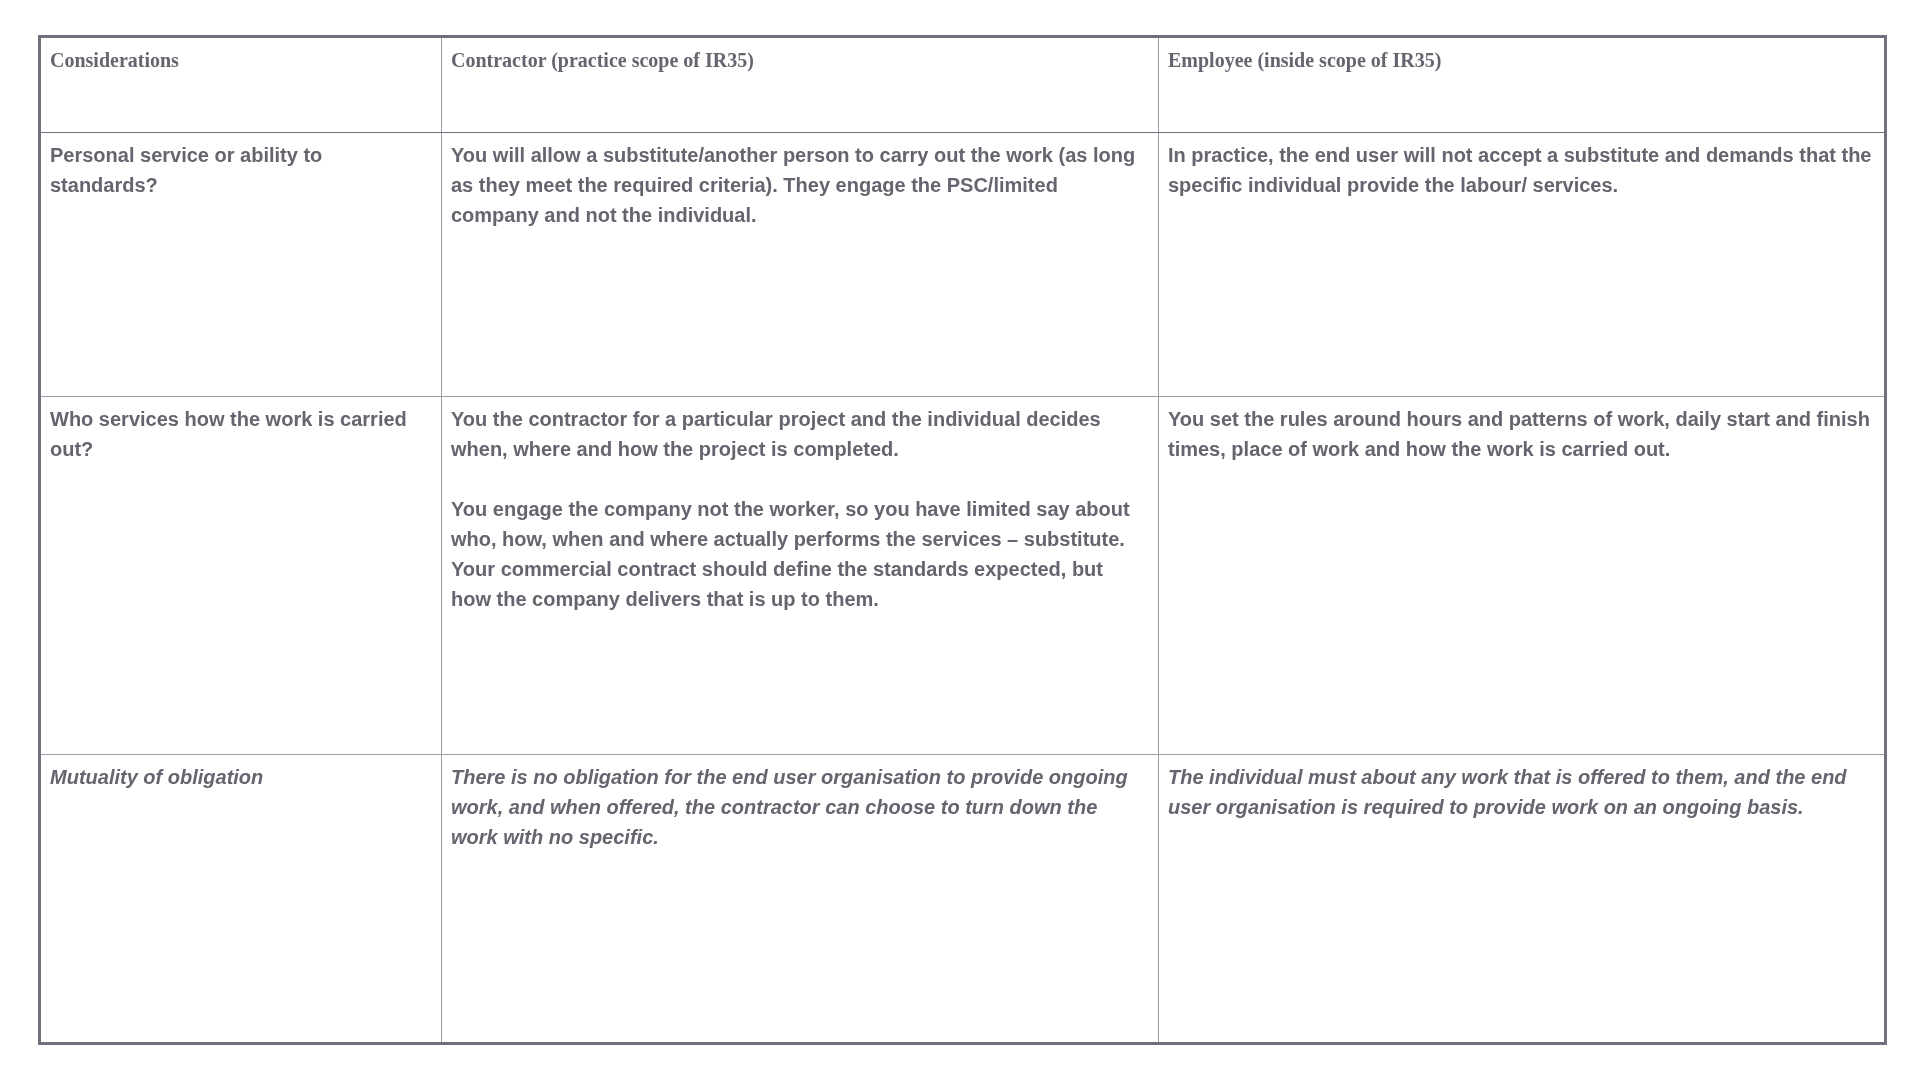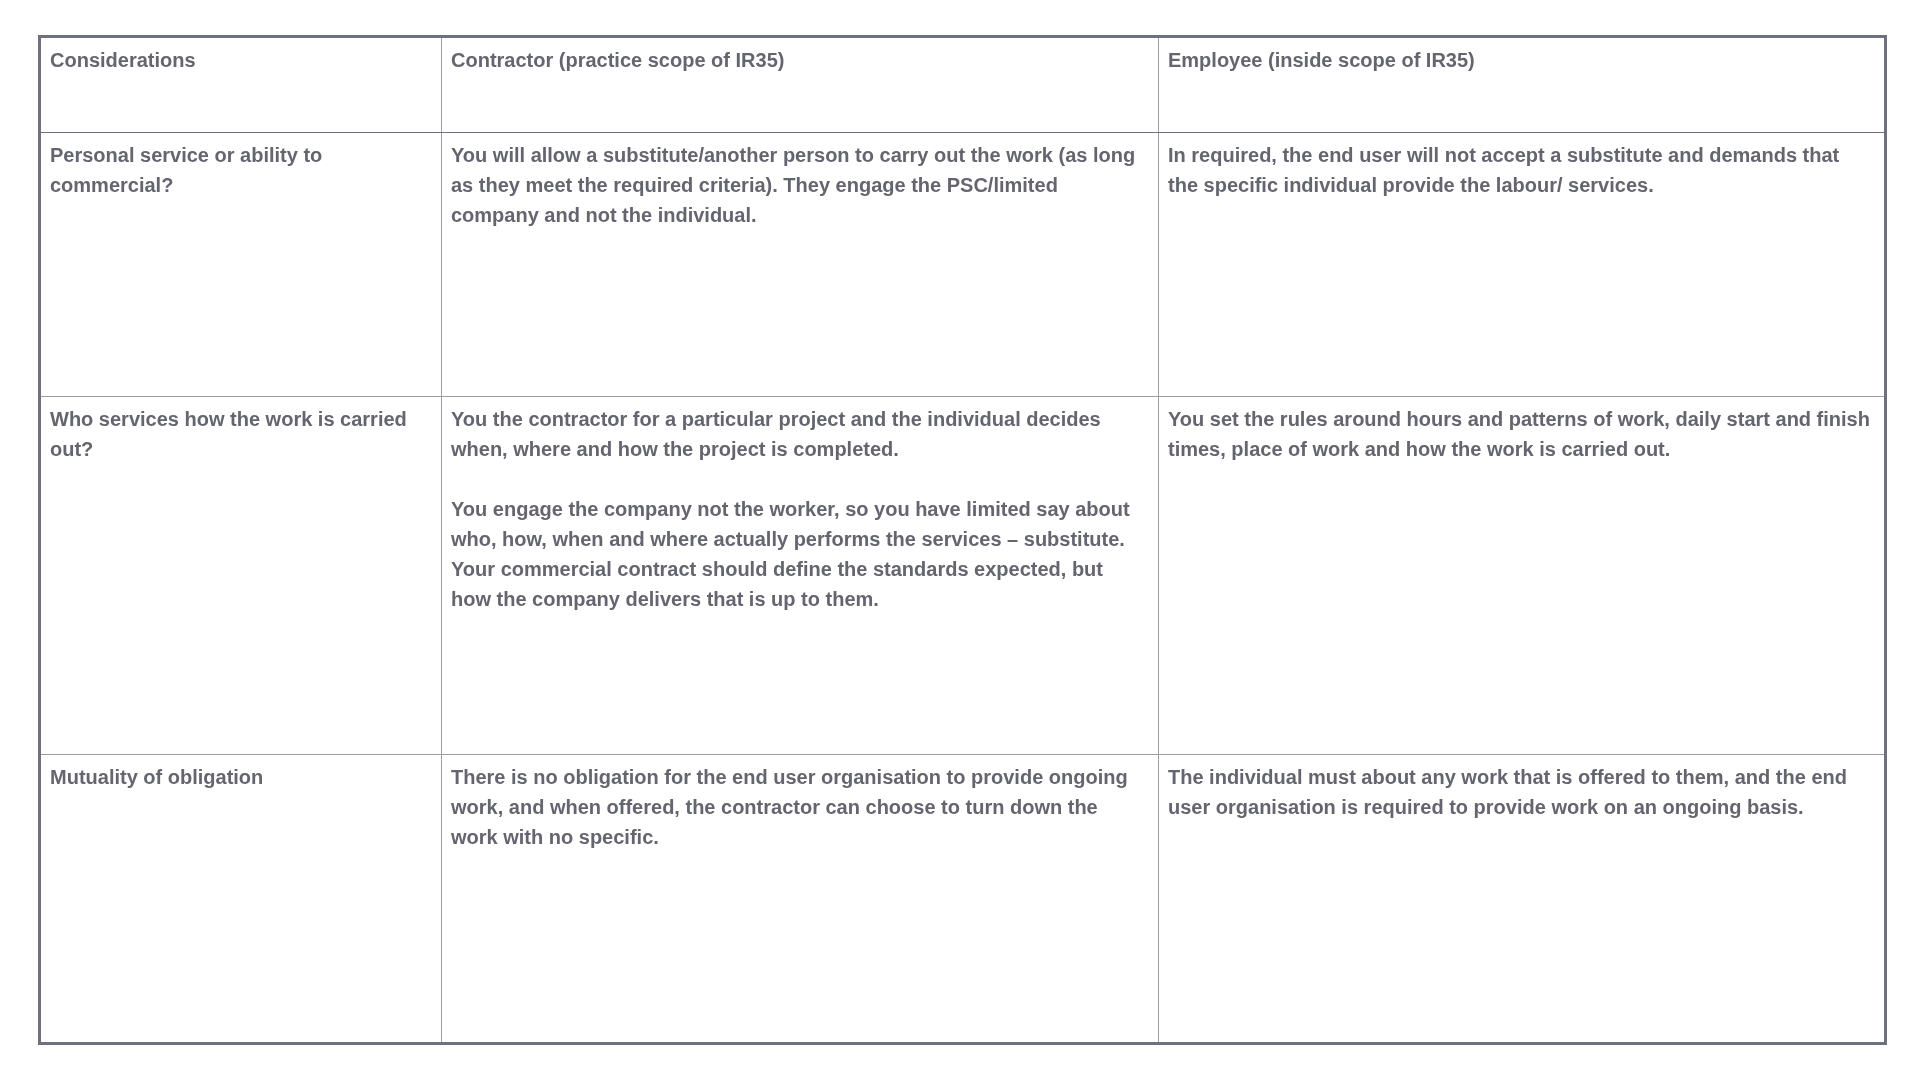--- a/index.html
+++ b/index.html
@@ -36,26 +36,26 @@
     padding: 7px 10px 7px 9px;
     color: #64656f;
     font-size: 20px;
     line-height: 30px;
     font-weight: 700;
     overflow: hidden;
   }
   
   table.ir35 { border: 3px solid #6e707e; }
   table.ir35 tr:first-child th { border-top: none; }
-  table.ir35 tr:last-child td { border-bottom: none; }
+  table.ir35 tr:last-child td { border-bottom: none; font-style: italic; }
   table.ir35 th:first-child, table.ir35 td:first-child { border-left: none; }
   table.ir35 th:last-child, table.ir35 td:last-child { border-right: none; }
   table.ir35 thead tr th { border-bottom: 1px solid #70717c; }
 
-  tr.header-row { height: 96px; }
+  tr.header-row { height: 96px; font-family: Liberation Serif, serif; }
   tr.row-0 { height: 264px; }
   tr.row-1 { height: 358px; }
   tr.row-2 { height: 289px; }
 
   td p { margin: 0 0 30px 0; }
   td p:last-child { margin-bottom: 0; }
 </style>
 </head>
 <body>
 
@@ -69,27 +69,27 @@
     <thead>
       <tr class="header-row">
         <th>Considerations</th>
         <th>Contractor (practice scope of IR35)</th>
         <th>Employee (inside scope of IR35)</th>
       </tr>
     </thead>
     <tbody>
       <tr class="row-0">
         <td>
-          <p>Personal service or ability to commercial?</p>
+          <p>Personal service or ability to standards?</p>
         </td>
         <td>
           <p>You will allow a substitute/another person to carry out the work (as long as they meet the required criteria). They engage the PSC/limited company and not the individual.</p>
         </td>
         <td>
-          <p>In required, the end user will not accept a substitute and demands that the specific individual provide the labour/ services.</p>
+          <p>In practice, the end user will not accept a substitute and demands that the specific individual provide the labour/ services.</p>
         </td>
       </tr>
       <tr class="row-1">
         <td>
           <p>Who services how the work is carried out?</p>
         </td>
         <td>
           <p>You the contractor for a particular project and the individual decides when, where and how the project is completed.</p>
           <p>You engage the company not the worker, so you have limited say about who, how, when and where actually performs the services – substitute. Your commercial contract should define the standards expected, but how the company delivers that is up to them.</p>
         </td>

